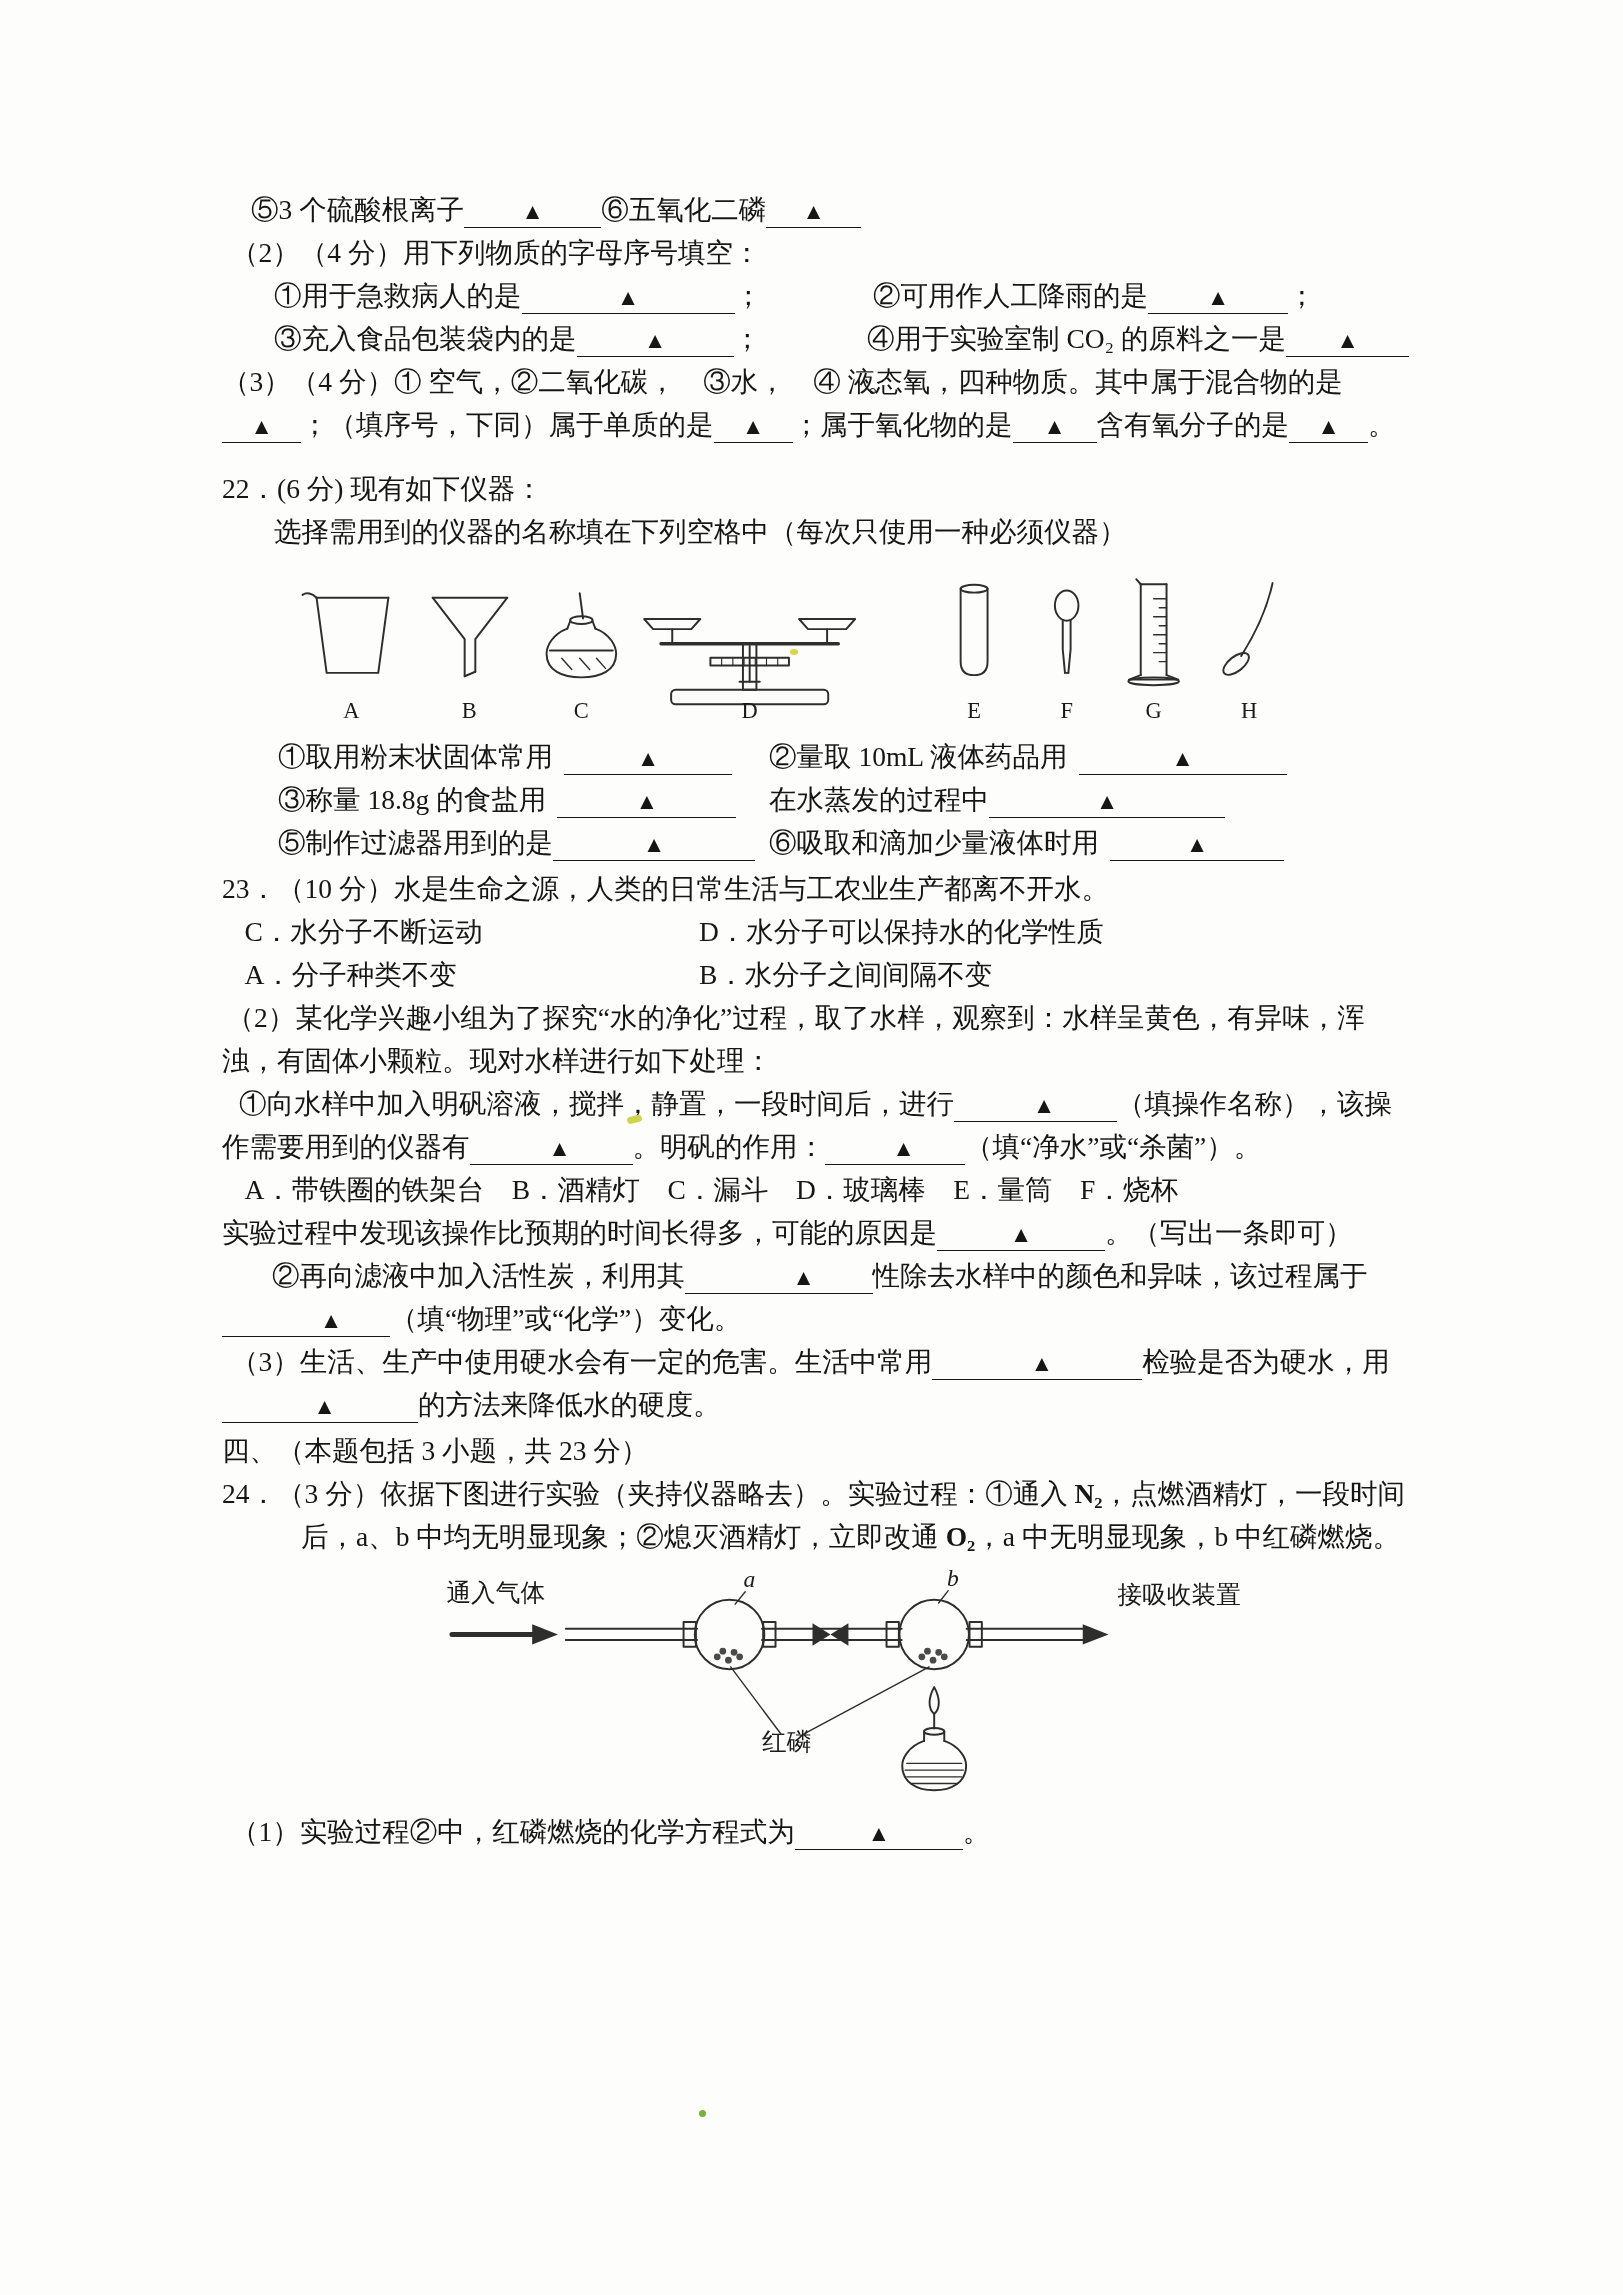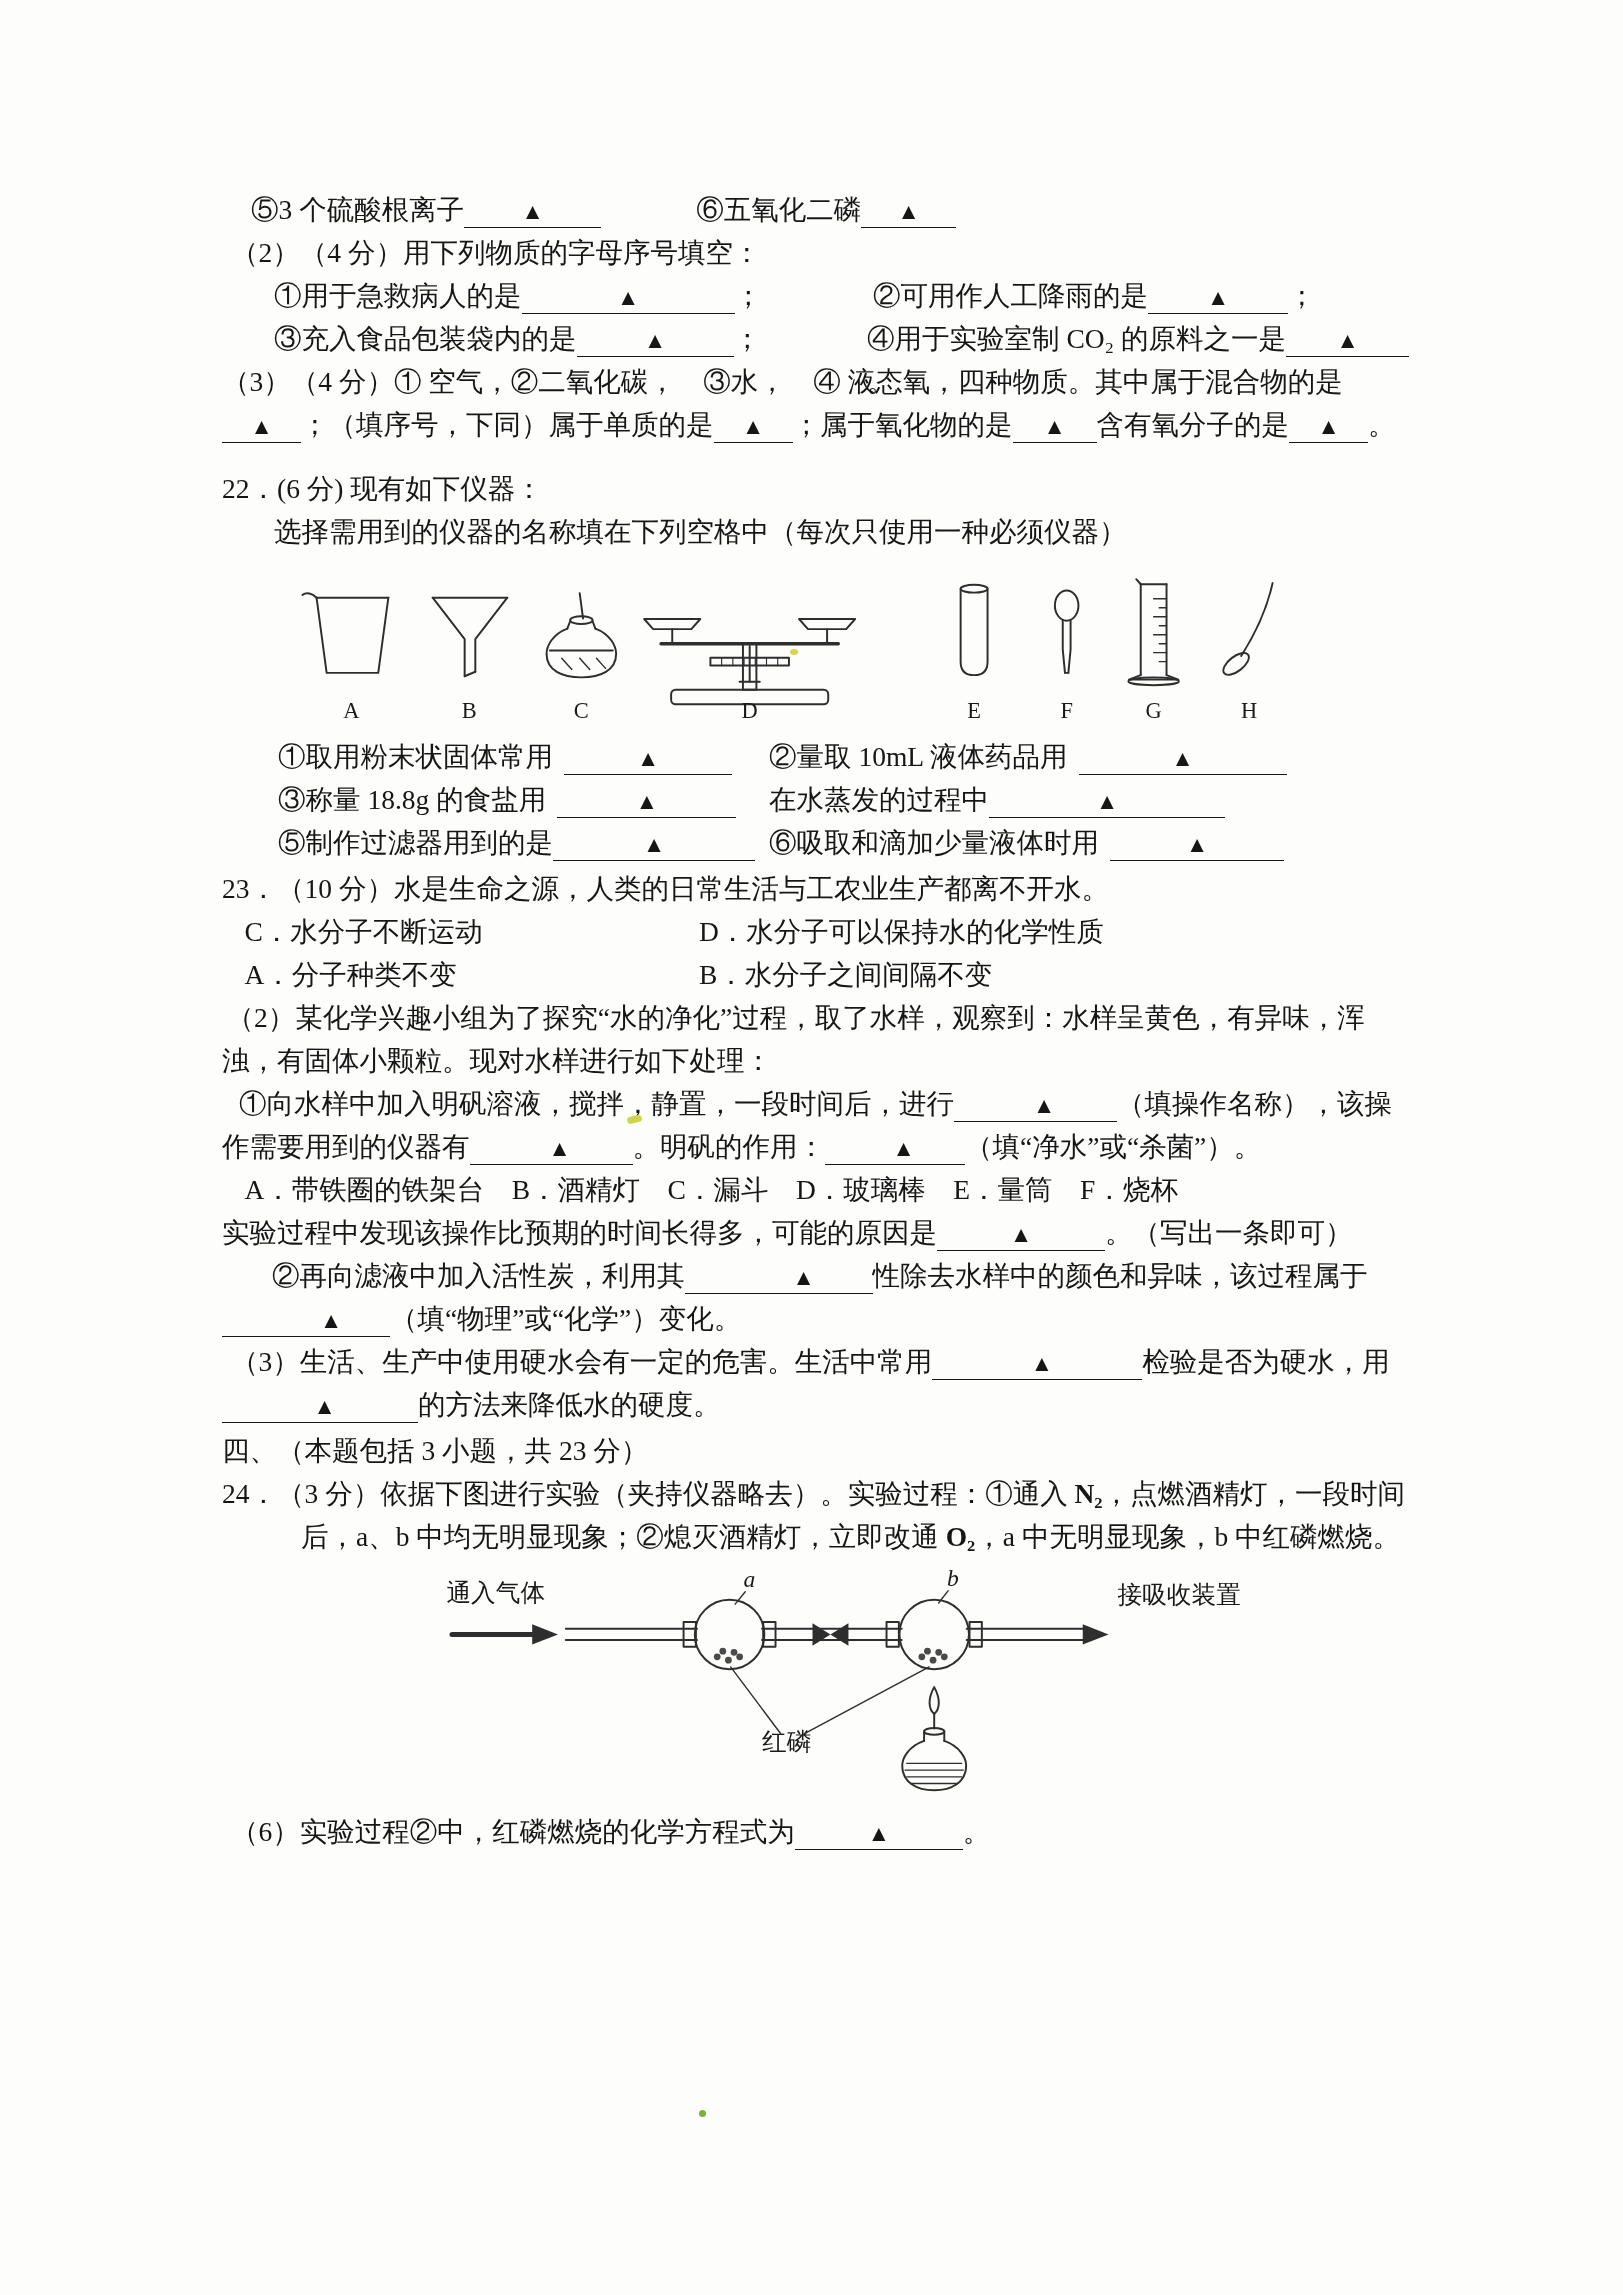--- a/index.html
+++ b/index.html
@@ -32,21 +32,21 @@
   .dlab{font-size:44px;}
   .ilab{font-size:42px;font-style:italic;}
   .art{position:absolute;}
 </style>
 </head>
 <body>
 
 <div class="content">
 
   <p class="ln" style="padding-left:29px">
-    <span>⑤3 个硫酸根离子</span><span class="bk" style="width:137px">▲</span><span style="margin-left:95px">⑥五氧化二磷</span><span class="bk" style="width:95px">▲</span>
+    <span>⑤3 个硫酸根离子</span><span class="bk" style="width:137px">▲</span><span style="">⑥五氧化二磷</span><span class="bk" style="width:95px">▲</span>
   </p>
 
   <p class="ln" style="padding-left:9px">（2）（4 分）用下列物质的字母序号填空：</p>
 
 
   <p class="ln" style="padding-left:52px">
     <span>①用于急救病人的是</span><span class="bk" style="width:213px">▲</span><span>；</span>
     <span class="c2" style="left:651px">
       <span>②可用作人工降雨的是</span><span class="bk" style="width:140px">▲</span><span>；</span>
     </span>
@@ -258,21 +258,21 @@
         <path class="st" d="M885,260 L885,286"></path>
         <ellipse class="st" cx="885" cy="291" rx="18" ry="6"></ellipse>
         <path class="st" d="M867,291 L867,308 M903,291 L903,308"></path>
         <path class="st" d="M867,308 C838,318 828,340 828,352 C828,382 854,396 885,396 C916,396 942,382 942,352 C942,340 932,318 903,308"></path>
         <path class="st" style="stroke-width:2.5" d="M836,348 L934,348 M833,360 L937,360 M836,372 L934,372 M843,384 L927,384"></path>
       </g>
     </svg>
   </div>
 
   <p class="ln" style="padding-left:9px;margin-top:6.7px">
-    <span>（6）实验过程②中，红磷燃烧的化学方程式为</span><span class="bk" style="width:168px">▲</span><span>。</span>
+    <span>（1）实验过程②中，红磷燃烧的化学方程式为</span><span class="bk" style="width:168px">▲</span><span>。</span>
   </p>
 
 </div>
 
 <div class="art" style="left:790px;top:649px;width:7.9px;height:5.6px;background:#ddd34f;border-radius:50%"></div>
 <div class="art" style="left:627px;top:1116px;width:14.6px;height:6.7px;background:#cdd64b;border-radius:3.4px;transform:rotate(-14deg)"></div>
 <div class="art" style="left:699px;top:2110px;width:7.3px;height:7.3px;background:#76b23a;border-radius:50%"></div>
 
 
 </body></html>

